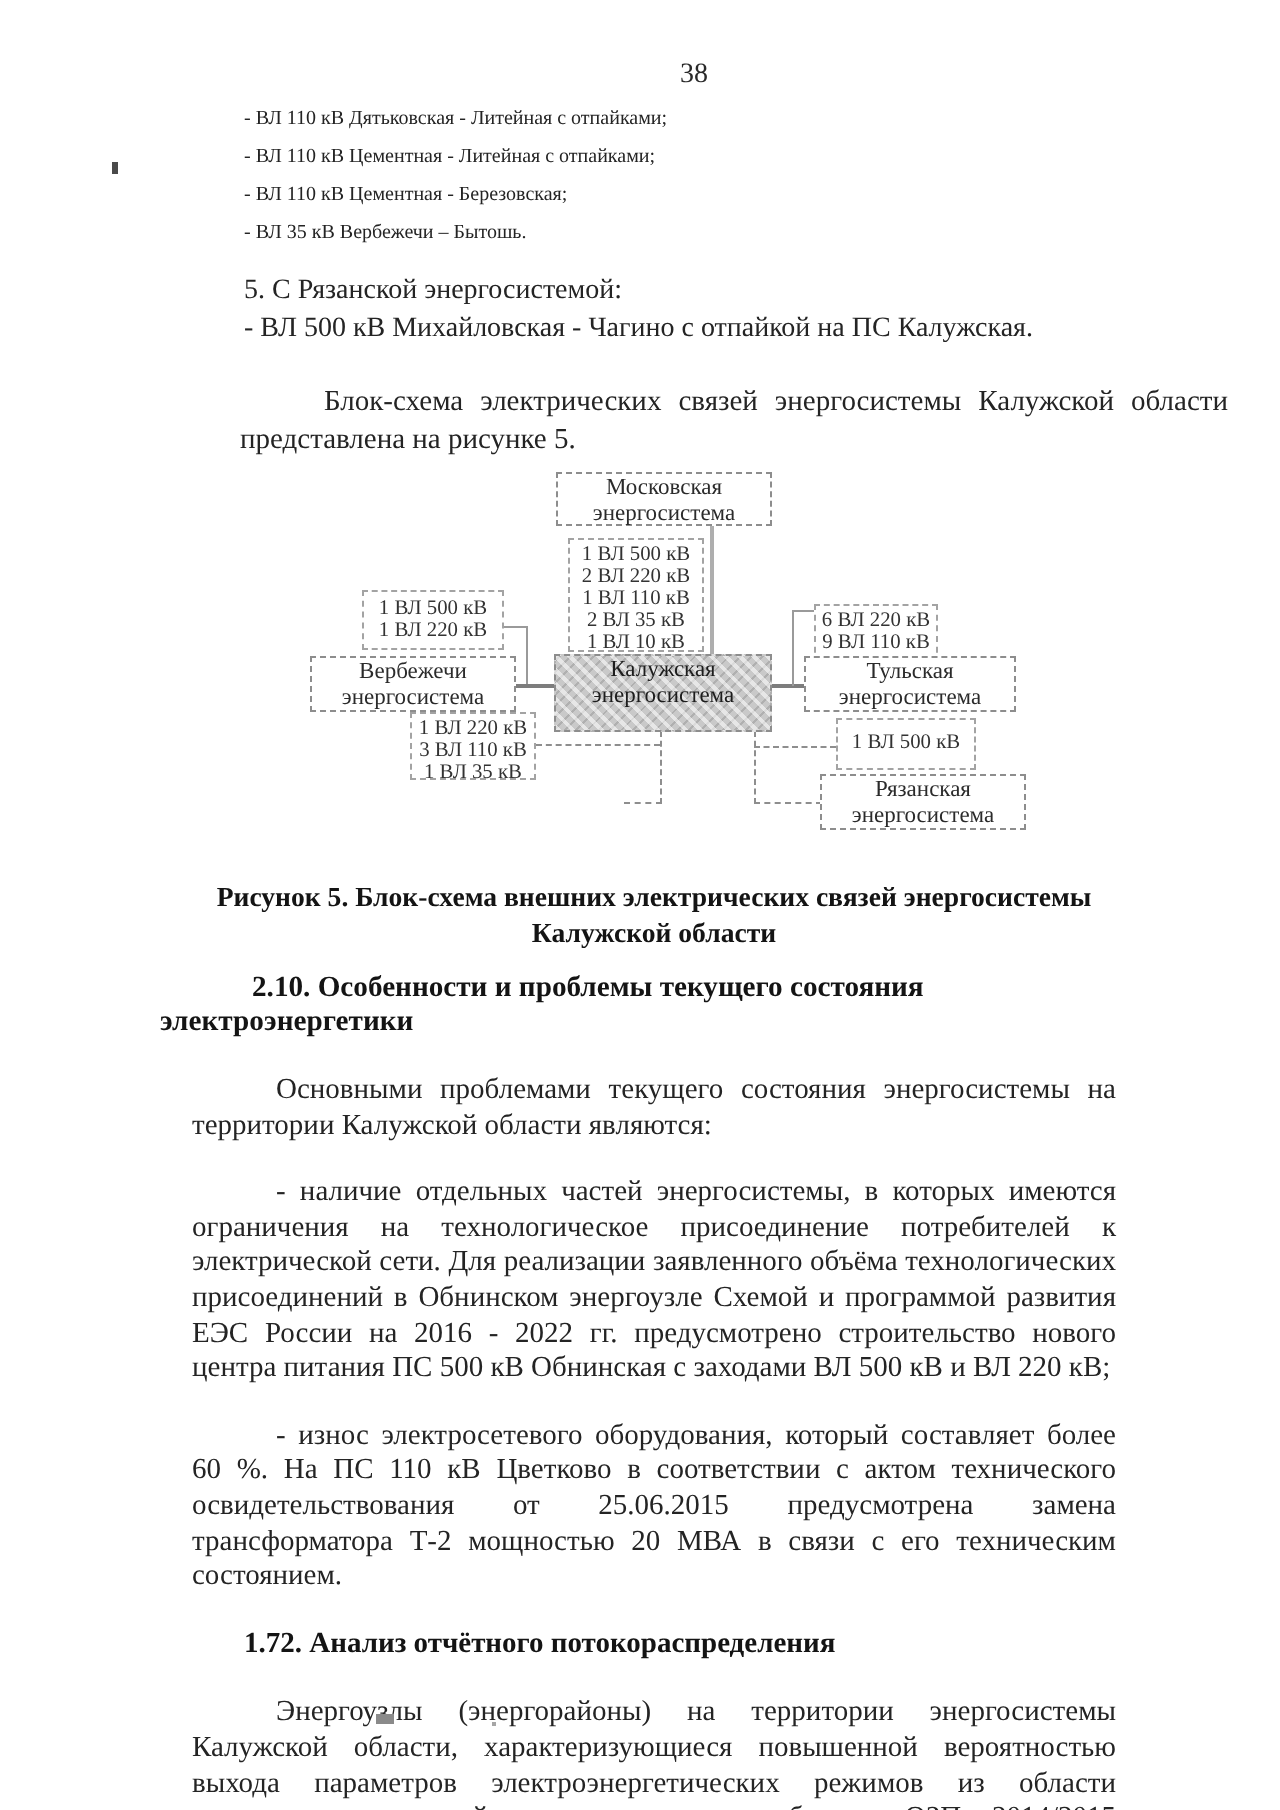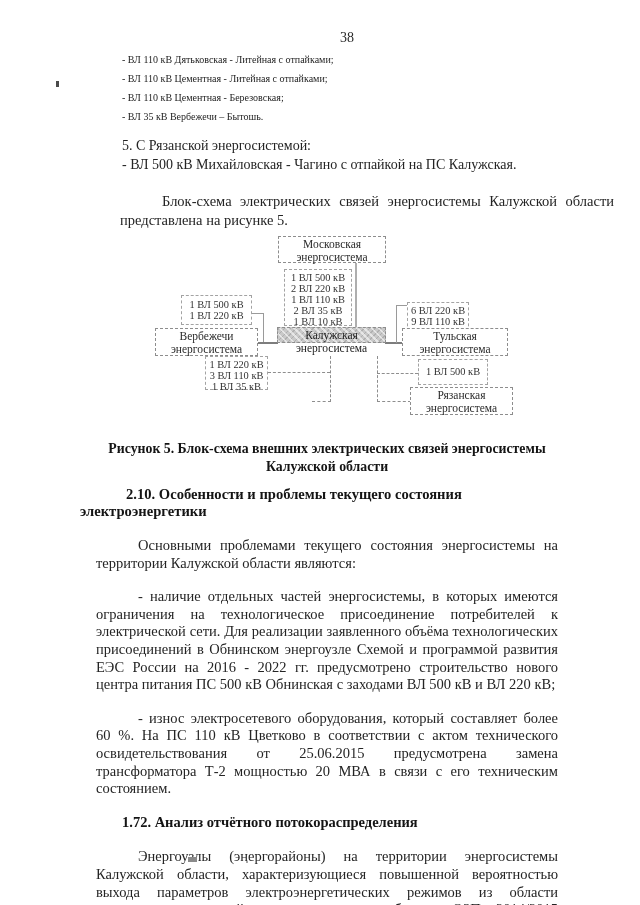--- a/index.html
+++ b/index.html
@@ -105,21 +105,21 @@
       <div>3 ВЛ 110 кВ</div>
       <div>1 ВЛ 35 кВ</div>
     </div>
 
     <div class="link-box" style="left:418px;top:125px;width:70px;height:26px;padding-top:6px;">
       <div>1 ВЛ 500 кВ</div>
     </div>
 
     <div class="sys-box" style="left:278px;top:2px;width:108px;height:27px;">Московская энергосистема</div>
     <div class="sys-box" style="left:155px;top:94px;width:103px;height:28px;">Вербежечи энергосистема</div>
-    <div class="sys-box kaluga" style="left:277px;top:93px;width:109px;height:16px;">Калужская энергосистема</div>
+    <div class="sys-box kaluga" style="left:277px;top:93px;width:109px;height:39px;">Калужская энергосистема</div>
     <div class="sys-box" style="left:402px;top:94px;width:106px;height:28px;">Тульская энергосистема</div>
     <div class="sys-box" style="left:410px;top:153px;width:103px;height:28px;">Рязанская энергосистема</div>
   </div>
 
   <div class="caption">
     <div>Рисунок 5. Блок-схема внешних электрических связей энергосистемы</div>
     <div>Калужской области</div>
   </div>
 
   <div class="h210">2.10. Особенности и проблемы текущего состояния электроэнергетики</div>

